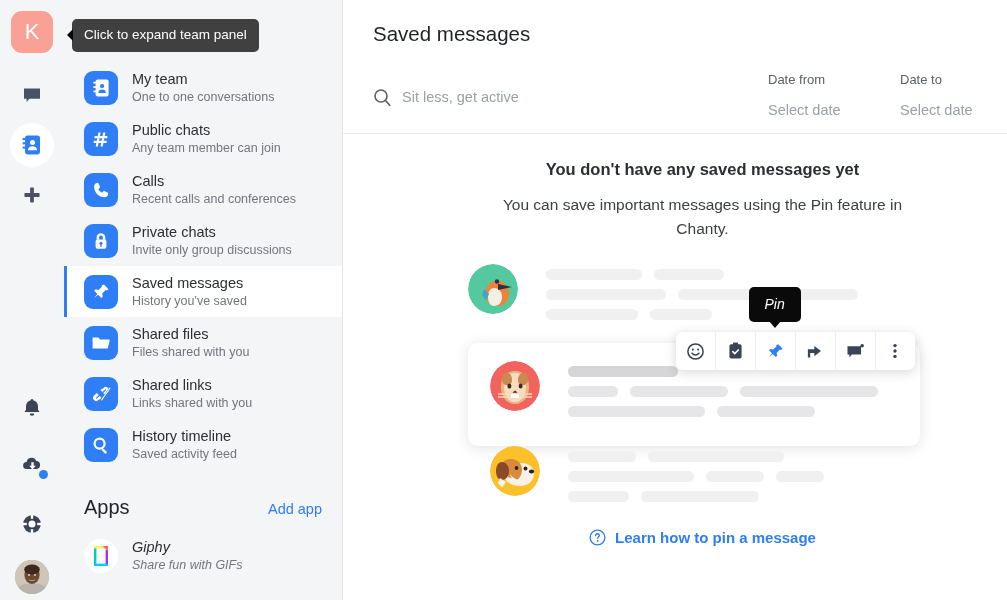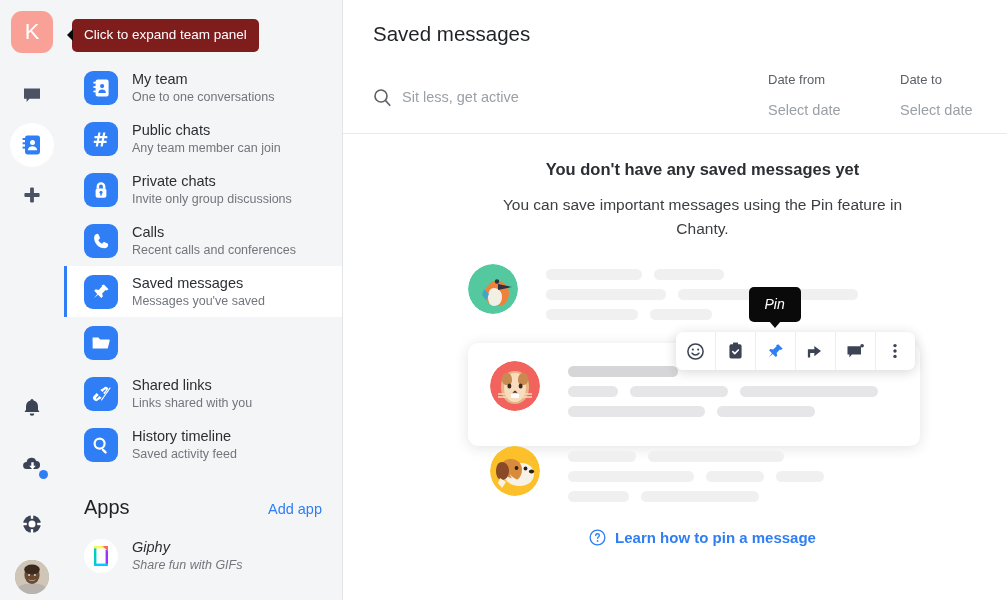--- a/index.html
+++ b/index.html
@@ -53,21 +53,21 @@
 
   
   .nav {
     width: 279px; flex: 0 0 279px; height: 600px;
     background: #f4f5f7;
     border-right: 1px solid #e3e5e8;
     position: relative; overflow: hidden;
   }
   .tooltip {
     position: absolute; left: 8px; top: 19px;
-    background: #7f1d1d; color: #ffffff;
+    background: #404040; color: #ffffff;
     font-size: 13.5px; line-height: 1;
     padding: 9px 12px 10px 12px; border-radius: 5px;
     white-space: nowrap; z-index: 40;
   }
   .tooltip::before {
     content: ""; position: absolute; left: -5px; top: 50%;
     transform: translateY(-50%);
     border-top: 6px solid transparent;
     border-bottom: 6px solid transparent;
     border-right: 6px solid #0a0a0a;
@@ -290,63 +290,67 @@
           </svg>
         </div>
         <div class="nav-text">
           <div class="nav-title">Public chats</div>
           <div class="nav-sub">Any team member can join</div>
         </div>
       </div>
 
       <div class="nav-item">
         <div class="nav-ico">
+          <svg width="20" height="20" viewBox="0 0 20 20">
+            <path d="M6.2 2.8c.8 0 1.3.4 1.6 1.1l1 2.4c.3.8.1 1.4-.5 1.9l-1 .8c.8 1.7 2 2.9 3.7 3.7l.8-1c.5-.6 1.1-.8 1.9-.5l2.4 1c.7.3 1.1.8 1.1 1.6 0 2-1.6 3.4-3.6 3.4-5.8 0-10.5-4.7-10.5-10.5 0-2 1.4-3.6 3.1-3.9z" fill="#ffffff"></path>
+          </svg>
+        </div>
+        <div class="nav-text">
+          <div class="nav-title">Calls</div>
+          <div class="nav-sub">Recent calls and conferences</div>
+        </div>
+      </div>
+
+      <div class="nav-item">
+        <div class="nav-ico">
           <svg width="18" height="20" viewBox="0 0 18 20">
             <path d="M9 2.2c2.5 0 4.4 1.9 4.4 4.3v2.3h-2.5V6.5c0-1-.8-1.9-1.9-1.9s-1.9.9-1.9 1.9v2.3H4.6V6.5C4.6 4.1 6.5 2.2 9 2.2z" fill="#ffffff"></path>
             <rect x="3.6" y="8.4" width="10.8" height="9.4" rx="2" fill="#ffffff"></rect>
             <circle cx="9" cy="12.3" r="1.5" fill="#2f7ef5"></circle>
             <rect x="8.3" y="12.9" width="1.4" height="2.8" fill="#2f7ef5"></rect>
           </svg>
         </div>
         <div class="nav-text">
           <div class="nav-title">Private chats</div>
           <div class="nav-sub">Invite only group discussions</div>
         </div>
       </div>
 
-      <div class="nav-item">
-        <div class="nav-ico">
-          <svg width="20" height="20" viewBox="0 0 20 20">
-            <path d="M6.2 2.8c.8 0 1.3.4 1.6 1.1l1 2.4c.3.8.1 1.4-.5 1.9l-1 .8c.8 1.7 2 2.9 3.7 3.7l.8-1c.5-.6 1.1-.8 1.9-.5l2.4 1c.7.3 1.1.8 1.1 1.6 0 2-1.6 3.4-3.6 3.4-5.8 0-10.5-4.7-10.5-10.5 0-2 1.4-3.6 3.1-3.9z" fill="#ffffff"></path>
-          </svg>
-        </div>
-        <div class="nav-text">
-          <div class="nav-title">Calls</div>
-          <div class="nav-sub">Recent calls and conferences</div>
-        </div>
-      </div>
-
       <div class="nav-item selected">
         <div class="nav-ico">
           <svg width="20" height="20" viewBox="0 0 20 20">
             <path d="M12.9 2.6l4.6 4.6-1.8 1.3-1.1-.4-3.4 3.4.6 2.9-1.5 1.5-3.2-3.2-4 3.3 3.2-4.1-3.1-3.1L4.7 7.3l2.9.6 3.4-3.4-.4-1.1z" fill="#ffffff"></path>
           </svg>
         </div>
         <div class="nav-text">
           <div class="nav-title">Saved messages</div>
-          <div class="nav-sub">Messages you've saved</div>
+          <div class="nav-sub">History you've saved</div>
         </div>
       </div>
 
       <div class="nav-item">
         <div class="nav-ico">
           <svg width="22" height="20" viewBox="0 0 22 20">
             <path d="M2.6 4.6h5.8l1.7 1.9h9.3v1.5H2.6z" fill="#ffffff"></path>
             <path d="M2.6 7.6h17.2l-2.1 7.9H2.6z" fill="#ffffff"></path>
           </svg>
+        </div>
+        <div class="nav-text">
+          <div class="nav-title">Shared files</div>
+          <div class="nav-sub">Files shared with you</div>
         </div>
       </div>
 
       <div class="nav-item">
         <div class="nav-ico">
           <svg width="22" height="22" viewBox="0 0 22 22">
             <path d="M13.6 4.9a3.1 3.1 0 0 1 4.4 4.4l-2.7 2.7-2.1-2.1 2.7-2.7a.6.6 0 0 0-.8-.8l-2.7 2.7-2.1-2.1z" fill="#ffffff"></path>
             <path d="M8.4 17.1a3.1 3.1 0 0 1-4.4-4.4l2.7-2.7 2.1 2.1-2.7 2.7a.6.6 0 0 0 .8.8l2.7-2.7 2.1 2.1z" fill="#ffffff"></path>
             <rect x="14.8" y="3.2" width="1.7" height="15.6" transform="rotate(35 15.6 11)" fill="#2f7ef5"></rect>
             <rect x="15.3" y="3.2" width="1" height="15.6" transform="rotate(35 15.8 11)" fill="#ffffff"></rect>

